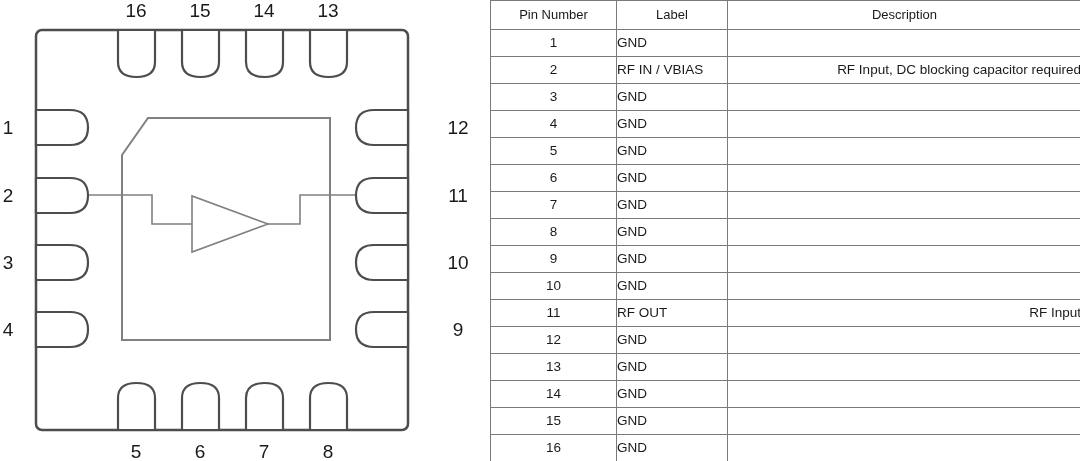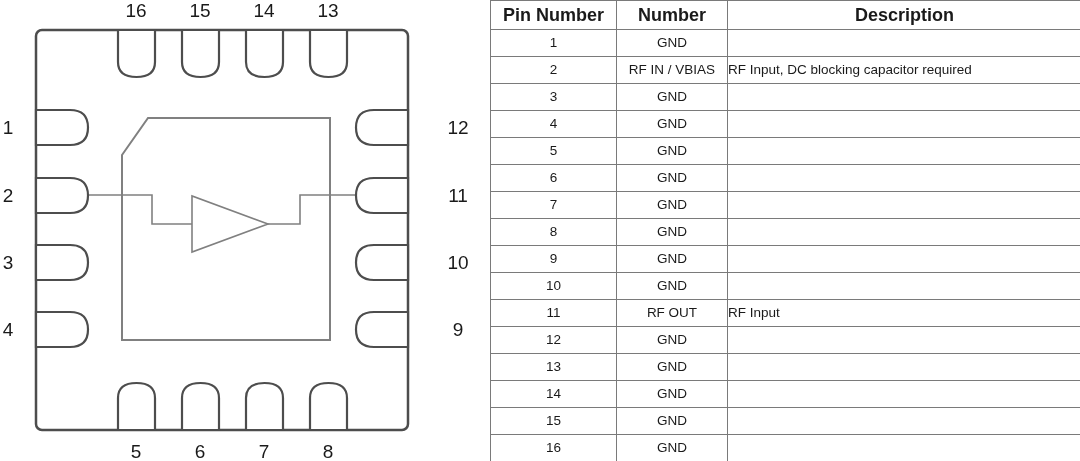--- a/index.html
+++ b/index.html
@@ -54,28 +54,28 @@
   table.pintable th,
   table.pintable td {
     border: 1px solid #7a7a7a;
     padding: 0;
     height: 26px;
     line-height: 1.15;
     vertical-align: middle;
     color: #1a1a1a;
   }
   table.pintable thead th {
-    font-weight: bold;
-    font-size: 18px;
+    font-weight: normal;
+    font-size: 13px;
     height: 28px;
     background: #ffffff;
   }
   .col-num   { width: 125px; text-align: center; }
-  .col-label { width: 110px; text-align: center; }
-  .col-desc  { width: 353px; text-align: left; padding-left: 8px; }
+  .col-label { width: 110px; text-align: left; }
+  .col-desc  { width: 353px; text-align: right; padding-left: 8px; }
   thead .col-num   { text-align: center; }
   thead .col-label { text-align: center; }
   thead .col-desc  { text-align: center; padding-left: 10px; }
 </style>
 </head>
 <body>
 
 <div id="root">
 
   <div id="pinout">
@@ -143,21 +143,21 @@
       <text class="pinlabel" x="458" y="269" text-anchor="middle">10</text>
       <text class="pinlabel" x="458" y="336" text-anchor="middle">9</text>
     </svg>
   </div>
 
   <div id="table-wrap">
     <table class="pintable">
       <thead>
         <tr>
           <th class="col-num">Pin Number</th>
-          <th class="col-label">Number</th>
+          <th class="col-label">Label</th>
           <th class="col-desc">Description</th>
         </tr>
       </thead>
       <tbody>
         <tr>
           <td class="col-num">1</td>
           <td class="col-label">GND</td>
           <td class="col-desc"></td>
         </tr>
         <tr>

